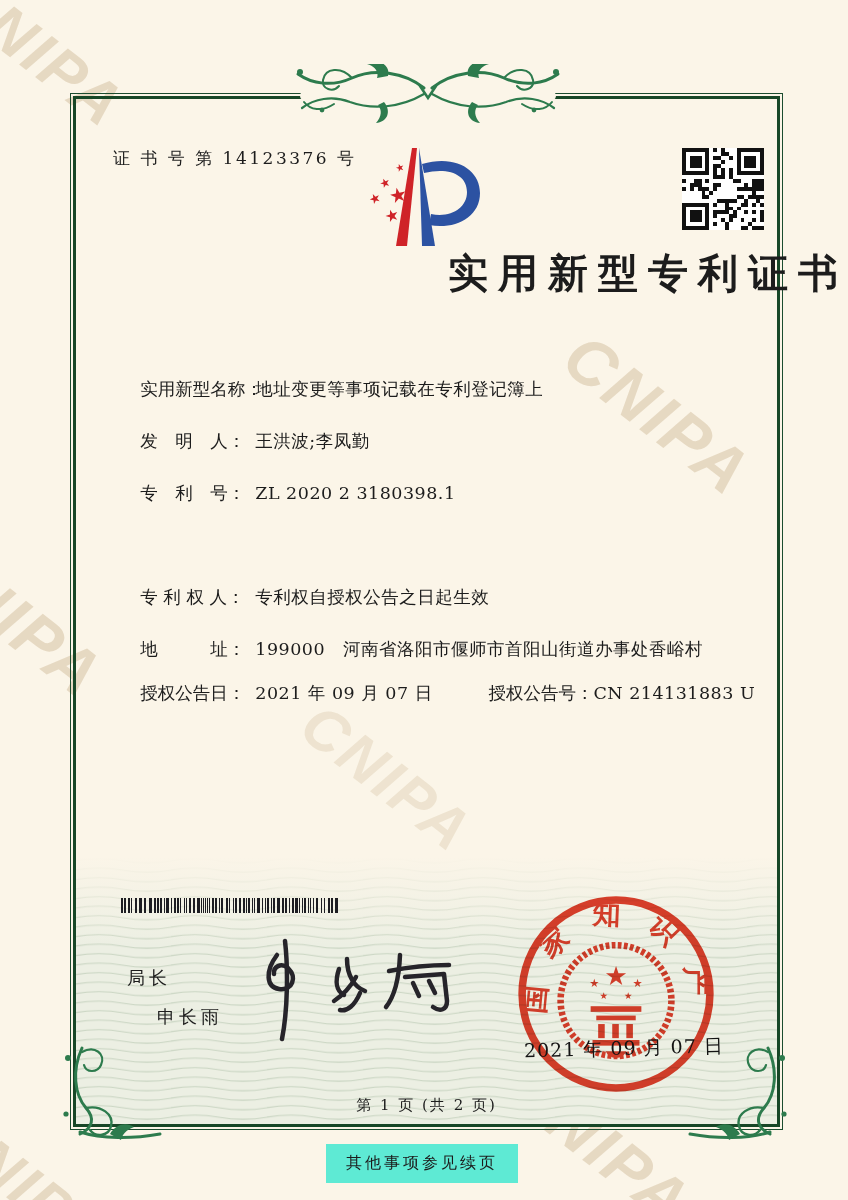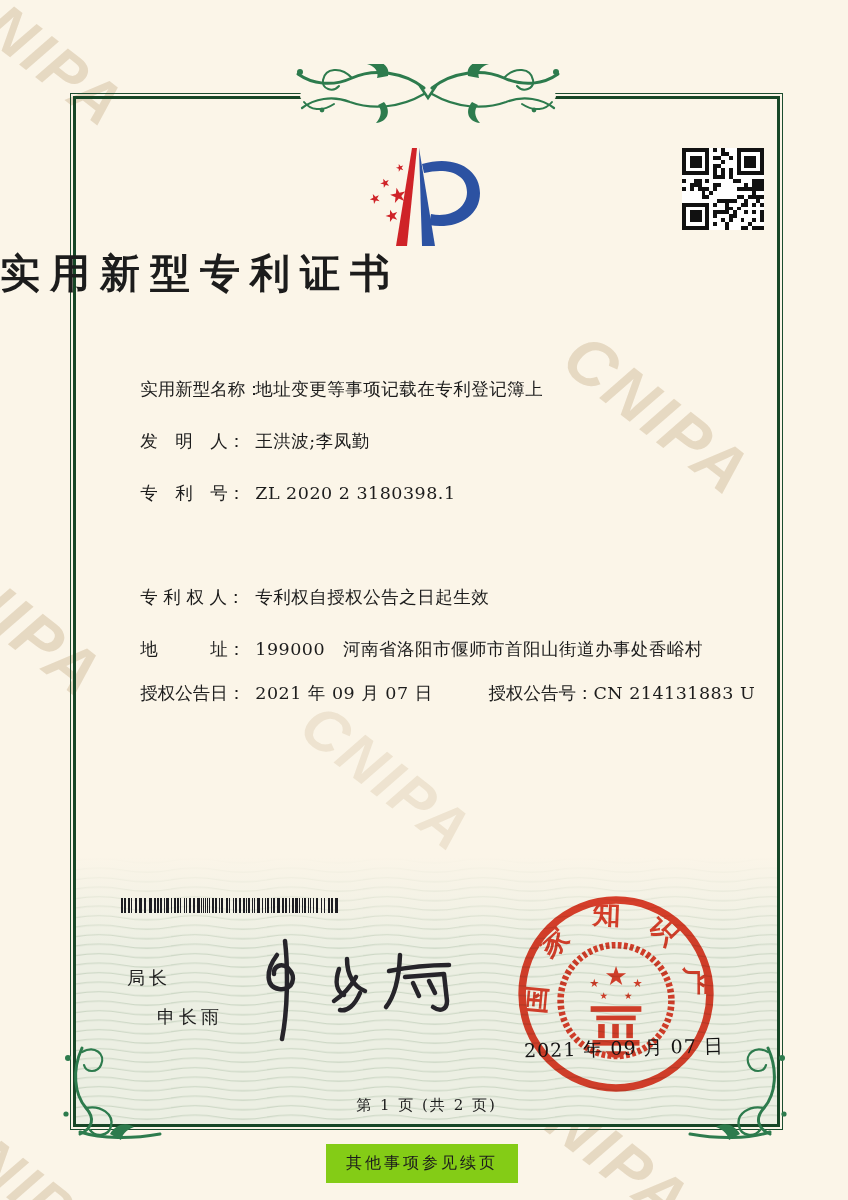--- a/index.html
+++ b/index.html
@@ -33,21 +33,21 @@
   .band{position:absolute;left:75px;top:856px;width:702px;height:269px;z-index:2;}
   .band-fade{
     position:absolute;left:75px;top:856px;width:702px;height:90px;z-index:2;
     background:linear-gradient(to bottom,#fbf5e8 0%,rgba(251,245,232,0) 100%);
   }
   
   .cert-number{position:absolute;left:113px;top:147px;font-size:17px;letter-spacing:2.5px;z-index:3;}
   .logo{position:absolute;left:350px;top:140px;z-index:3;}
   .qr{position:absolute;left:682px;top:148px;width:82px;height:82px;z-index:3;background:#fff;}
   .title{
-    position:absolute;left:0;top:246px;width:848px;text-align:left;
+    position:absolute;left:0;top:246px;width:848px;text-align:right;
     font-size:40px;font-weight:700;letter-spacing:10px;z-index:3;
   }
   .field-row{position:absolute;left:118px;font-size:17.5px;z-index:3;white-space:pre;}
   .f-label{display:inline-block;width:115px;}
   .f-value{letter-spacing:0.5px;}
   .grant-pair2{position:absolute;left:337px;top:0;white-space:pre;}
   .paras{
     position:absolute;left:112px;top:697px;width:658px;z-index:3;
     font-size:17px;line-height:26px;text-align:justify;letter-spacing:0.8px;
   }
@@ -60,21 +60,21 @@
   .seal-date{
     position:absolute;left:524px;top:1036px;width:180px;z-index:5;
     font-size:19px;letter-spacing:1px;color:#131313;transform:rotate(-1.5deg);white-space:nowrap;
   }
   .page-footer{
     position:absolute;left:70px;top:1096px;width:713px;text-align:center;
     font-size:15px;letter-spacing:2px;z-index:3;
   }
   .continuation{
     position:absolute;left:326px;top:1144px;padding:9px 20px;
-    background:#84cc16;font-size:16px;letter-spacing:3px;z-index:3;white-space:nowrap;
+    background:#5eead4;font-size:16px;letter-spacing:3px;z-index:3;white-space:nowrap;
   }
   .ornament{position:absolute;z-index:5;}
 </style>
 </head>
 <body>
 
 <div class="page">
 
   <span class="wm" style="left:-22px;top:-40px;font-size:62px;transform:rotate(38deg);">CNIPA</span>
   <span class="wm" style="left:596px;top:318px;font-size:66px;transform:rotate(38deg);">CNIPA</span>
@@ -91,20 +91,21 @@
     </defs>
     <rect x="0" y="0" width="702" height="269" fill="#ecefe3"></rect>
     <rect x="0" y="0" width="702" height="269" fill="url(#wv)"></rect>
   </svg>
   <div class="band-fade"></div>
 
   <div class="frame">
     <div class="frame-inner"></div>
   </div>
 
+  <div class="cert-number">证 书 号 第 14123376 号</div>
 
   <svg class="logo" width="150" height="118" viewBox="0 0 150 118">
     <polygon points="62,8 67,8 57,106 46,106" fill="#cf2328"></polygon>
     <polygon points="69,8 72,106 85,106" fill="#2c52a2"></polygon>
     <path d="M72 24 C 106 14 130 30 130 53 C 130 78 104 90 79 85 L 81 74 C 101 78 117 68 117 52 C 117 34 98 27 74 33 Z" fill="#2c52a2"></path>
     <text x="50" y="31" font-size="10" fill="#cf2328" text-anchor="middle" transform="rotate(-18 50 28)">★</text>
     <text x="35" y="47" font-size="12" fill="#cf2328" text-anchor="middle" transform="rotate(-22 35 43)">★</text>
     <text x="48" y="62" font-size="20" fill="#cf2328" text-anchor="middle" transform="rotate(-12 48 55)">★</text>
     <text x="25" y="63" font-size="13" fill="#cf2328" text-anchor="middle" transform="rotate(-25 25 59)">★</text>
     <text x="42" y="81" font-size="16" fill="#cf2328" text-anchor="middle" transform="rotate(-18 42 76)">★</text>

